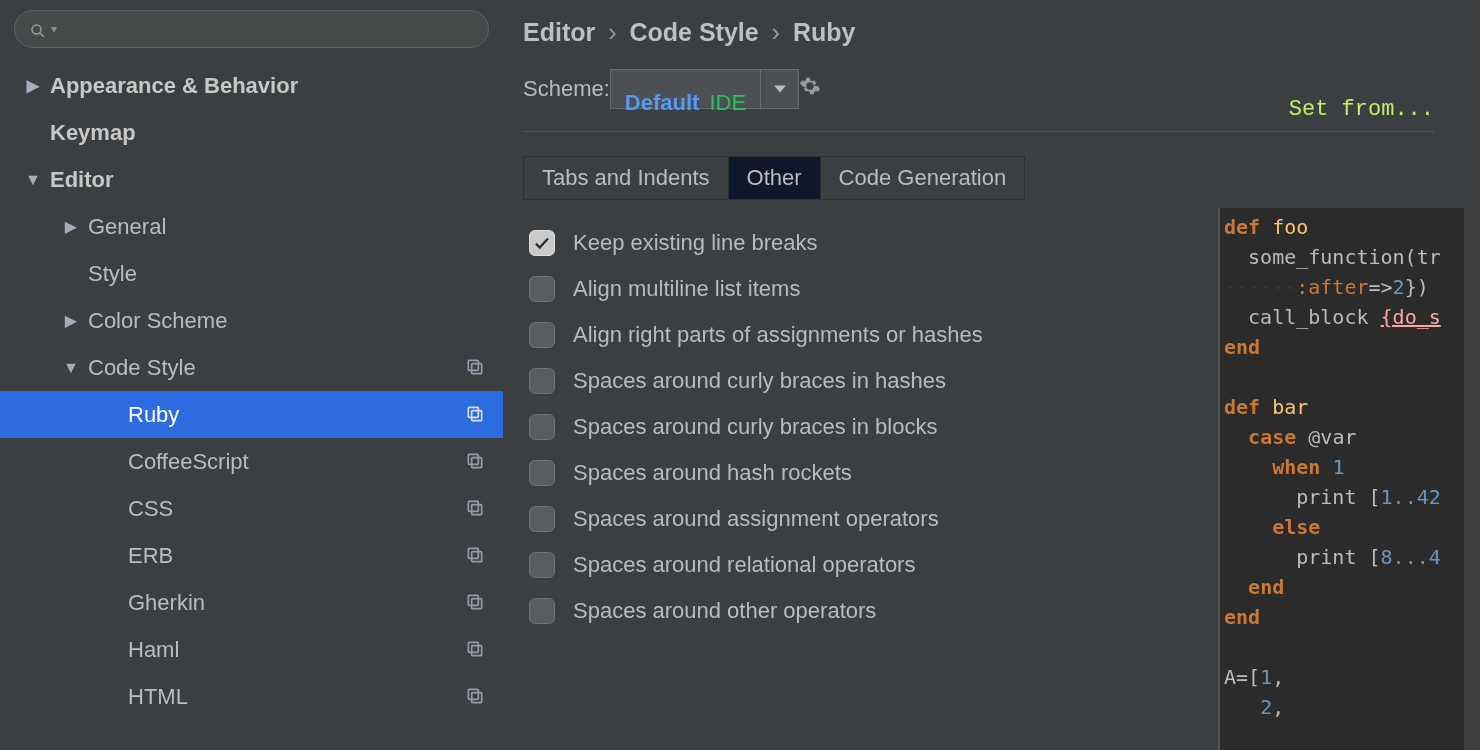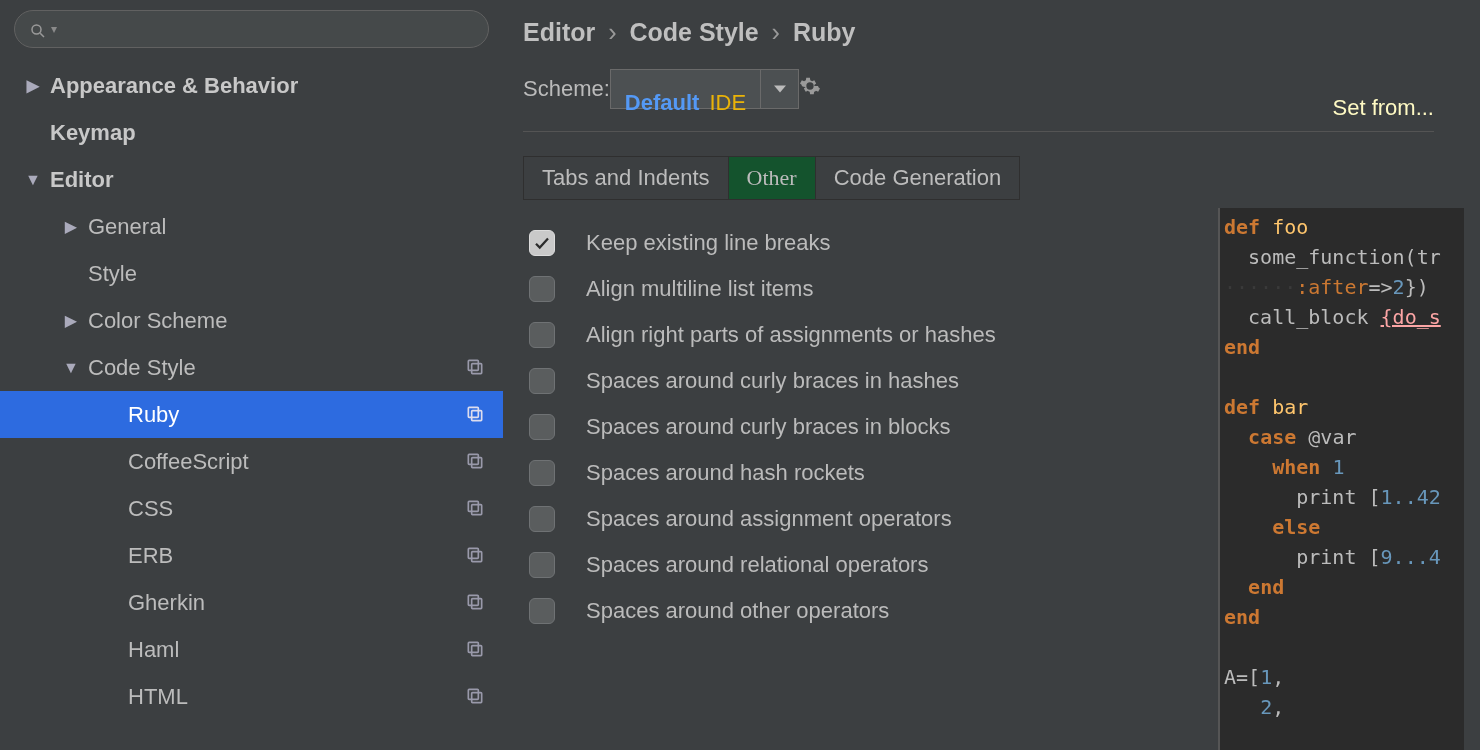--- a/index.html
+++ b/index.html
@@ -76,57 +76,57 @@
   border: 1px solid #6a6a6a;
   background: #4c5052;
   height: 40px;
 }
 .scheme-select .val {
   display: flex; align-items: center;
   padding: 0 14px;
   margin-top: 28px;
 }
 .scheme-select .val .name { color: #5499f5; font-weight: 600; margin-right: 10px; }
-.scheme-select .val .tag  { color: #eab308; }
+.scheme-select .val .tag  { color: #22c55e; }
 .scheme-select .arrow {
   border-left: 1px solid #6a6a6a;
   width: 38px;
   display: flex; align-items: center; justify-content: center;
 }
 .gear { color: #9a9a9a; }
 .setfrom {
   margin-left: auto;
   padding-right: 30px;
   padding-top: 26px;
 }
-.setfrom a { color: #fef9c3; text-decoration: none; }
+.setfrom a { color: #bef264; text-decoration: none; font-family: Liberation Mono, monospace; }
 .hrule { border-top: 1px solid #545454; margin-right: 30px; margin-bottom: 24px; }
 
 .tabs {
   display: flex;
   border: 1px solid #2f2f2f;
   width: fit-content;
 }
 .tab {
   padding: 8px 18px;
   color: #bcbcbc;
   border-right: 1px solid #2f2f2f;
 }
 .tab:last-child { border-right: none; }
-.tab.active { background: #14532d; font-family: Liberation Serif, serif; }
+.tab.active { background: #0f172a; }
 
 .content-row { display: flex; flex: 1; min-height: 0; margin-top: 8px; }
 .options {
   flex: 1;
   padding: 12px 0 0 6px;
 }
 .opt {
   display: flex;
   align-items: center;
-  gap: 31px;
+  gap: 18px;
   padding: 10px 0;
 }
 .chk {
   width: 26px; height: 26px;
   border-radius: 6px;
   background: #5a5d5e;
   border: 1px solid #6f7274;
   display: inline-flex; align-items: center; justify-content: center;
   color: #2b2b2b;
   flex-shrink: 0;
@@ -351,20 +351,20 @@
 <span class="id">  some_function(</span><span class="id">tr</span>
 <span class="dots">······</span><span class="sym">:after</span><span class="id">=&gt;</span><span class="num">2</span><span class="id">})</span>
 <span class="id">  call_block </span><span class="br">{do_s</span>
 <span class="kw">end</span>
 
 <span class="kw">def</span><span class="fn"> bar</span>
 <span>  </span><span class="kw">case</span><span class="iv"> @var</span>
 <span>    </span><span class="kw">when</span><span class="num"> 1</span>
 <span class="id">      print [</span><span class="num">1..42</span>
 <span>    </span><span class="kw">else</span>
-<span class="id">      print [</span><span class="num">9...4</span>
+<span class="id">      print [</span><span class="num">8...4</span>
 <span>  </span><span class="kw">end</span>
 <span class="kw">end</span>
 
 <span class="id">A=[</span><span class="num">1</span><span class="id">,</span>
 <span>   </span><span class="num">2</span><span class="id">,</span></div>
   </div>
 </div>
 
 </body></html>

